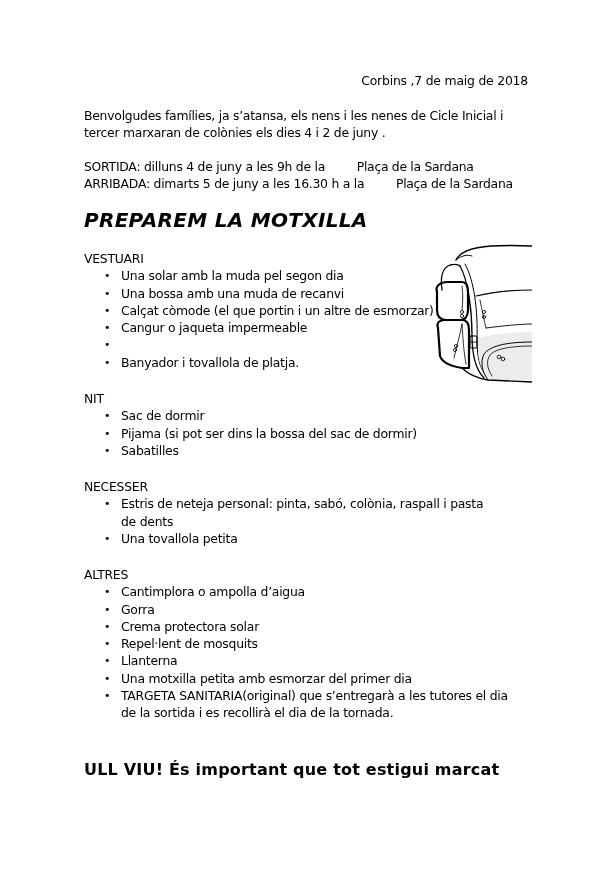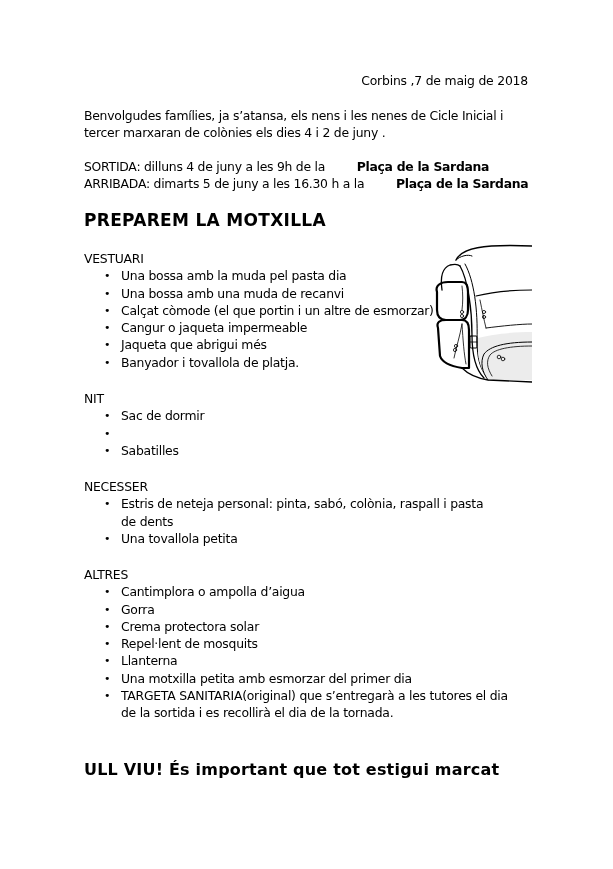--- a/index.html
+++ b/index.html
@@ -38,31 +38,32 @@
     }
     .schedule {
       position: absolute;
       left: 84px;
       top: 158px;
       width: 440px;
       letter-spacing: -0.25px;
     }
     .schedule .line { white-space: nowrap; }
     .schedule b {
-      font-weight: bold;
+      font-weight: normal;
       letter-spacing: -0.3px;
       padding-left: 28px;
     }
     .title {
       position: absolute;
       left: 84px;
       top: 212px;
-      font-size: 17px;
+      font-size: 20px;
       font-weight: bold;
       letter-spacing: 0.3px;
+      font-style: italic;
     }
     .section {
       position: absolute;
       left: 84px;
       width: 430px;
       letter-spacing: -0.25px;
     }
     .section-heading {
       height: 17.3px;
     }
@@ -120,34 +121,34 @@
     <div class="line">
       <span>ARRIBADA: dimarts 5 de juny a les 16.30 h a la </span><b>Plaça de la Sardana</b>
     </div>
   </div>
 
   <h1 class="title">PREPAREM LA MOTXILLA</h1>
 
   <div class="section" id="sec-vestuari">
     <div class="section-heading">VESTUARI</div>
     <ul>
-      <li><span class="bullet">•</span><span>Una bossa amb la muda pel pasta dia</span></li>
+      <li><span class="bullet">•</span><span>Una solar amb la muda pel segon dia</span></li>
       <li><span class="bullet">•</span><span>Una bossa amb una muda de recanvi</span></li>
       <li><span class="bullet">•</span><span>Calçat còmode  (el que portin i un altre de esmorzar)</span></li>
       <li><span class="bullet">•</span><span>Cangur o jaqueta impermeable</span></li>
-      <li><span class="bullet">•</span><span>Jaqueta que abrigui més</span></li>
+      <li><span class="bullet">•</span></li>
       <li><span class="bullet">•</span><span>Banyador i tovallola de platja.</span></li>
     </ul>
   </div>
 
   <div class="section" id="sec-nit">
     <div class="section-heading">NIT</div>
     <ul>
       <li><span class="bullet">•</span><span>Sac de dormir</span></li>
-      <li><span class="bullet">•</span></li>
+      <li><span class="bullet">•</span><span>Pijama (si pot ser dins la bossa del sac de dormir)</span></li>
       <li><span class="bullet">•</span><span>Sabatilles</span></li>
     </ul>
   </div>
 
   <div class="section" id="sec-necesser">
     <div class="section-heading">NECESSER</div>
     <ul>
       <li><span class="bullet">•</span><span>Estris de neteja personal: pinta, sabó, colònia, raspall i pasta de dents</span></li>
       <li><span class="bullet">•</span><span>Una tovallola petita</span></li>
     </ul>

